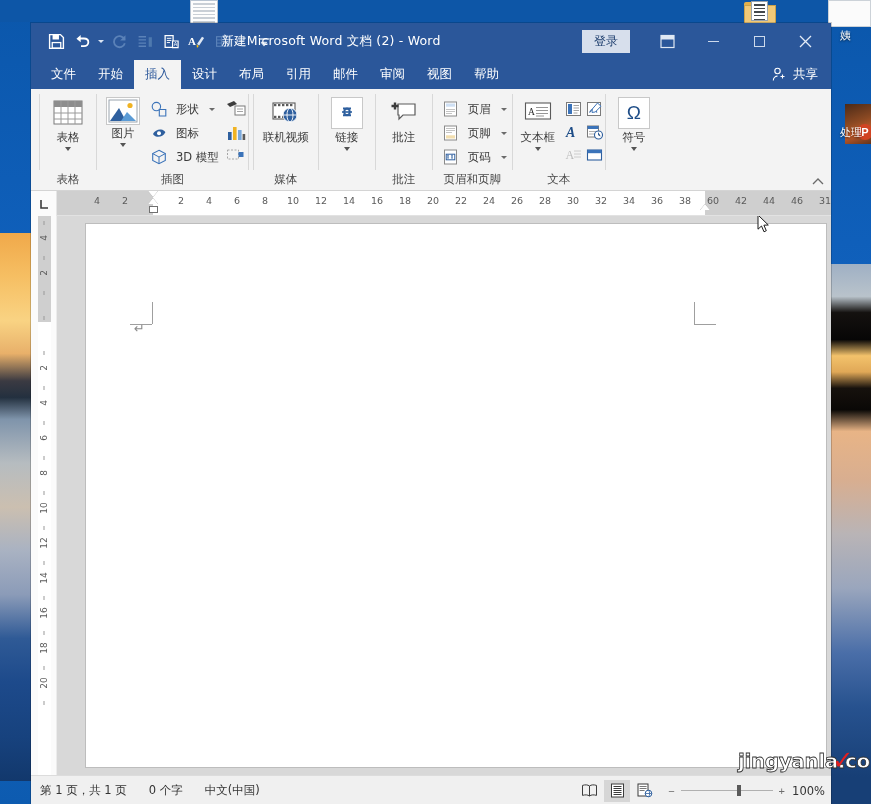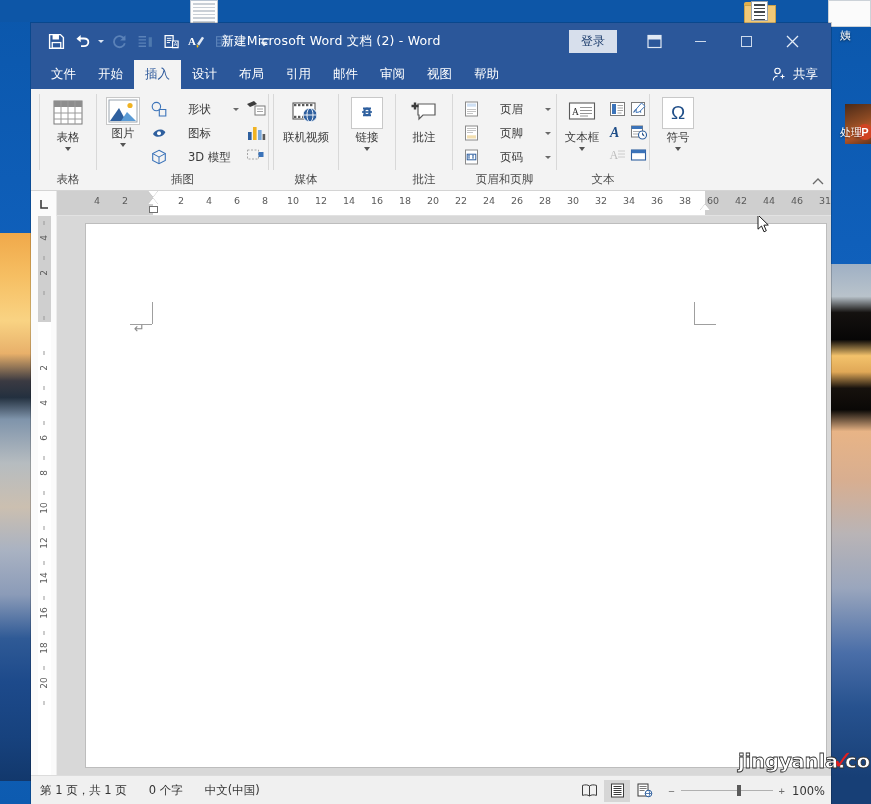--- a/index.html
+++ b/index.html
@@ -94,21 +94,21 @@
     border-top:3.5px solid #dce6f3; margin-left:1px;
   }
   .title-text {
     position:absolute; left:0; right:0; top:0; height:37px;
     display:flex; align-items:center; justify-content:center;
     font-size:12.5px; color:#ffffff; letter-spacing:.2px;
     font-family:"DejaVu Sans","Liberation Sans",sans-serif;
     padding-right:200px;
   }
   .tb-right {
-    position:absolute; right:16px; top:0; height:37px; display:flex; align-items:center;
+    position:absolute; right:3px; top:0; height:37px; display:flex; align-items:center;
   }
   .signin {
     background:#d7dfec; color:#1f3f6e; font-size:12px; padding:3px 12px;
     margin-right:14px; border:none;
     font-family:"DejaVu Sans","Liberation Sans",sans-serif;
   }
   .ribbon-opt { width:46px; height:37px; display:flex; align-items:center; justify-content:center;}
   .wbtn { width:46px; height:37px; display:flex; align-items:center; justify-content:center; }
   .wbtn .min { width:11px; height:1px; background:#cddaec; }
   .wbtn .max { width:11px; height:11px; border:1px solid #cddaec; }
@@ -157,21 +157,21 @@
     font-family:"DejaVu Sans","Liberation Sans",sans-serif;
   }
   .bigbtn .dd {
     width:0;height:0;border-left:3.5px solid transparent;border-right:3.5px solid transparent;
     border-top:4px solid #545454; margin-top:3px;
   }
   .boxico { border:1px solid #c8c8c8; background:#fff; }
 
   .smallcol { display:flex; flex-direction:column; gap:2px; padding-top:4px; }
   .smallbtn {
-    display:flex; align-items:center; gap:20px; height:22px; padding:0 3px;
+    display:flex; align-items:center; gap:8px; height:22px; padding:0 3px;
   }
   .smallbtn .ico { width:18px; height:18px; display:flex; align-items:center; justify-content:center; }
   .smallbtn .lab {
     font-size:11.5px; color:#3b3b3b; white-space:nowrap;
     font-family:"DejaVu Sans","Liberation Sans",sans-serif;
   }
   .smallbtn .dd {
     width:0;height:0;border-left:3px solid transparent;border-right:3px solid transparent;
     border-top:3.5px solid #6a6a6a; margin-left:2px;
   }

